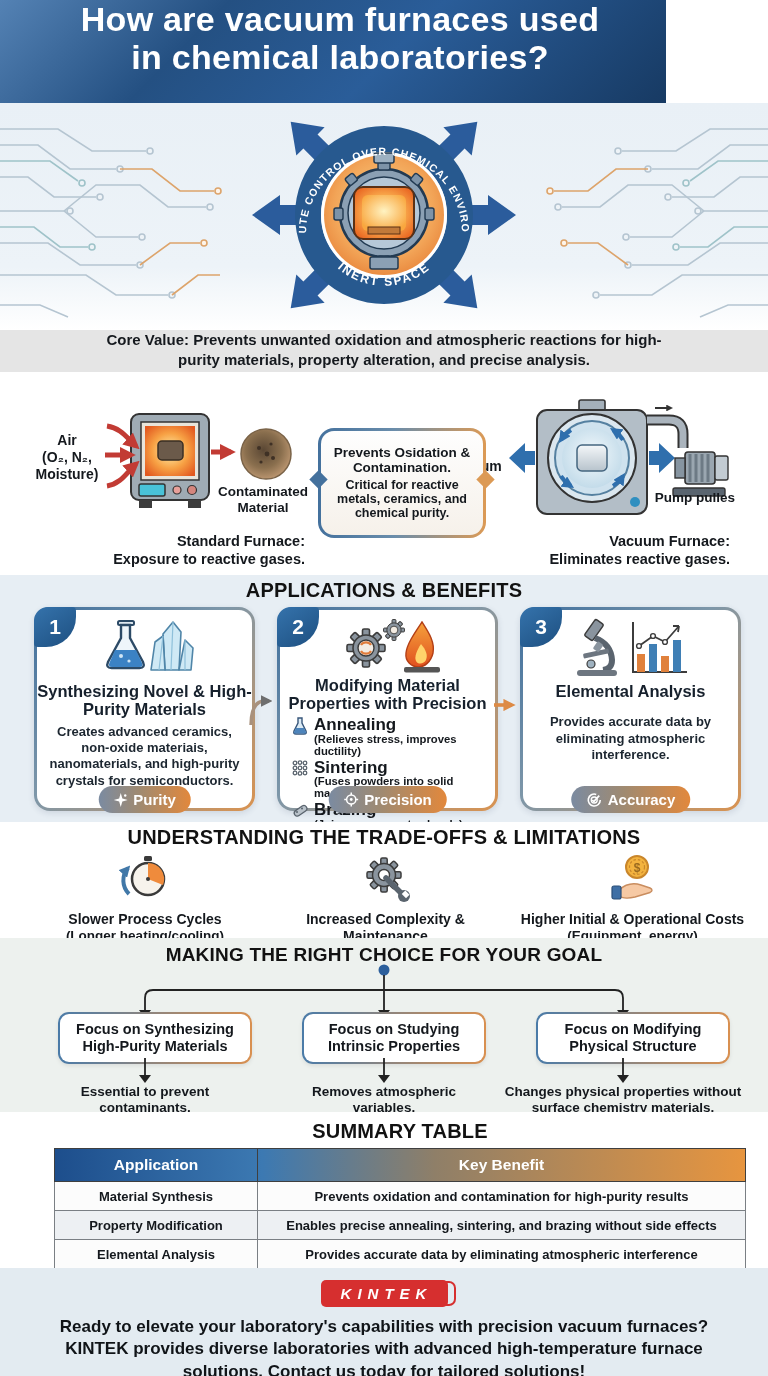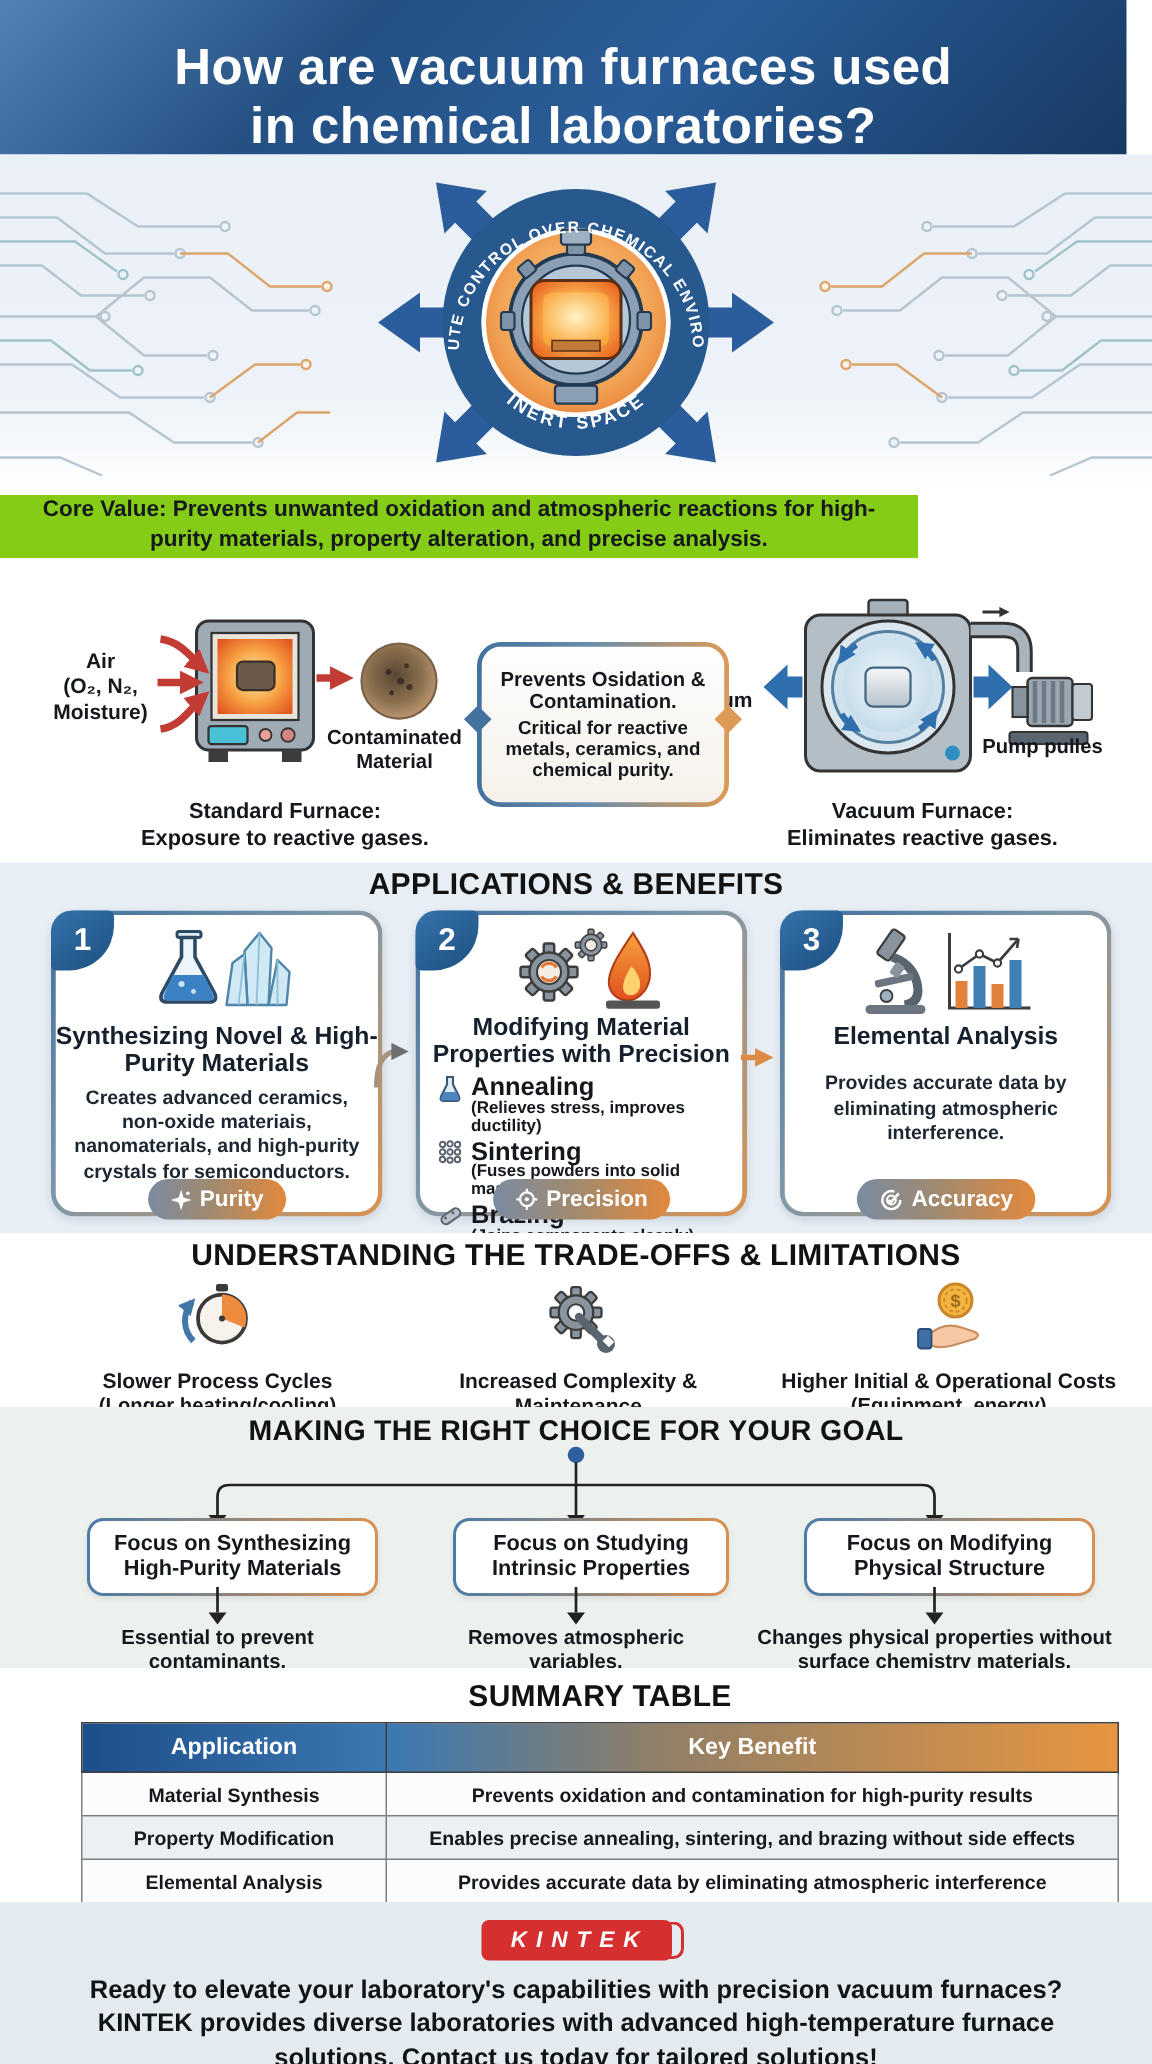--- a/index.html
+++ b/index.html
@@ -1,27 +1,27 @@
 <!DOCTYPE html>
 <html><head>
 <meta charset="utf-8">
 <style>
   html,body{margin:0;padding:0;background:#fff;}
   .page{position:relative;width:768px;height:1376px;overflow:hidden;
         font-family:"Liberation Sans","DejaVu Sans",sans-serif;color:#14181d;background:#fff;}
   .abs{position:absolute;}
   
-  .header{left:0;top:0;width:751px;height:103px;
+  .header{left:0;top:0;width:652px;height:103px;
       background:linear-gradient(135deg,#5482b4 0%,#245082 30%,#2a5d99 58%,#173a63 100%);
-      display:flex;align-items:flex-end;justify-content:center;}
+      display:flex;align-items:flex-start;justify-content:center;padding-left:14px;}
   .header h1{margin:0;color:#fff;font-size:34px;font-weight:800;text-align:center;line-height:1.13;letter-spacing:.3px;}
   
   .hero{left:0;top:103px;width:768px;height:227px;
       background:linear-gradient(180deg,#e9f0f6 0%,#edf3f8 72%,#ffffff 100%);}
-  .corevalue{left:0;top:330px;width:612px;height:42px;background:#84cc16;text-align:center;
+  .corevalue{left:0;top:330px;width:768px;height:42px;background:#e5e5e5;text-align:center;
       font-size:15px;line-height:1.35;color:#15191e;}
   .corevalue .b{font-weight:800;}
   .corevalue .t{font-weight:600;}
   .corevalue .inner{width:580px;margin:0 auto;}
   
   .why{left:0;top:372px;width:768px;height:203px;background:#fff;}
   .apps{left:0;top:575px;width:768px;height:247px;background:#e7eef4;}
   .trade{left:0;top:822px;width:768px;height:116px;background:#fff;}
   .choice{left:0;top:938px;width:768px;height:174px;background:#edf1ee;}
   .summary{left:16px;top:1112px;width:768px;height:129px;background:#fff;}
@@ -34,21 +34,21 @@
   .bubble{left:318px;top:56px;width:150px;height:100px;border-radius:16px;border:3px solid transparent;
       background:linear-gradient(180deg,#fefefe,#f6f1ea) padding-box,
                  linear-gradient(90deg,#44719d,#6a8dab 45%,#dc9a55) border-box;z-index:1;
       display:flex;flex-direction:column;align-items:center;justify-content:center;text-align:center;padding:2px 6px;}
   .bubble::before{content:"";position:absolute;left:-9px;top:42px;width:13px;height:13px;background:#44719d;transform:rotate(45deg);z-index:-1;}
   .bubble::after{content:"";position:absolute;right:-9px;top:42px;width:13px;height:13px;background:#dc9a55;transform:rotate(45deg);z-index:-1;}
   .bubble .bb{font-weight:800;font-size:13.5px;line-height:1.12;}
   .bubble .bt{font-weight:600;font-size:12.5px;line-height:1.15;margin-top:2px;}
   .vaclabel{left:448px;top:86px;font-weight:800;font-size:14px;}
   .pumplabel{left:640px;top:118px;width:110px;font-weight:800;font-size:13.5px;text-align:center;}
-  .caption{top:160px;text-align:center;font-size:14.5px;line-height:1.25;}
+  .caption{top:160px;text-align:right;font-size:14.5px;line-height:1.25;}
   .caption .b{font-weight:800;}
   .caption .t{font-weight:600;}
   
   .card{position:absolute;top:32px;width:215px;height:198px;border-radius:16px;border:3px solid transparent;
       background:linear-gradient(#fff,#fff) padding-box,
                  linear-gradient(135deg,#3e6f9e 0%,#7e97a9 45%,#da9350 100%) border-box;
       box-shadow:0 2px 6px rgba(40,60,90,.14);}
   .cnum{position:absolute;top:-3px;left:-3px;width:42px;height:40px;
       background:linear-gradient(145deg,#3573ac,#1d4f80);color:#fff;font-weight:800;font-size:21px;
       display:flex;align-items:center;justify-content:center;border-radius:14px 4px 30px 4px;}

